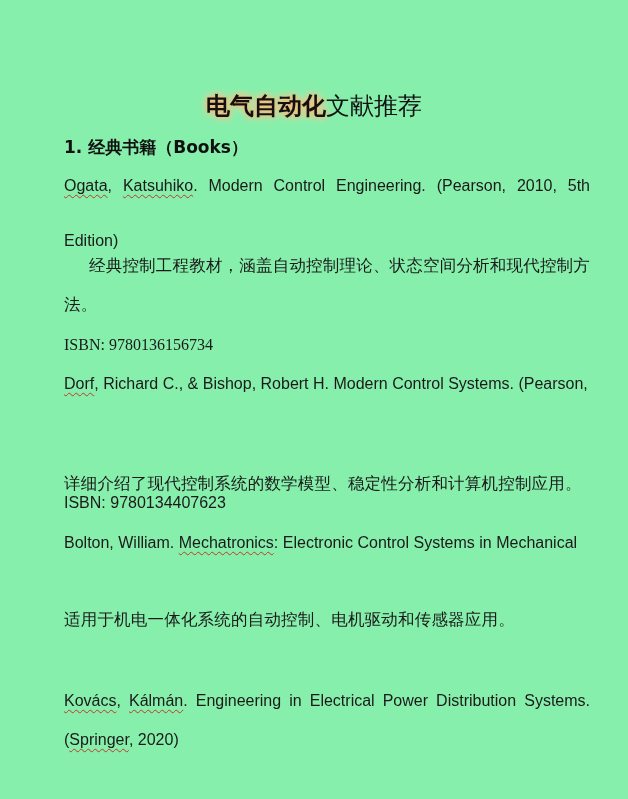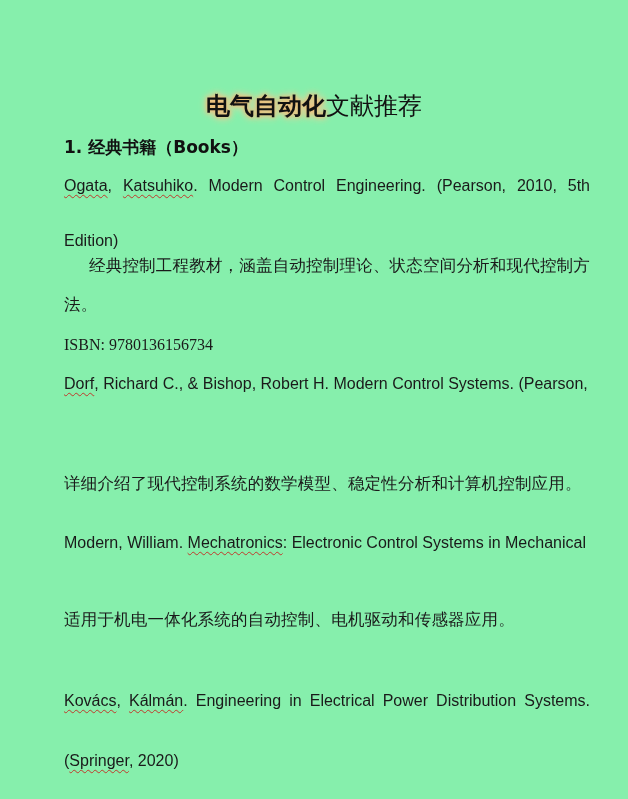--- a/index.html
+++ b/index.html
@@ -49,26 +49,27 @@
   </div>
   <div class="line" style="top:205px;margin-top:24px;">Edition)</div>
   <div class="line cn" style="top:254px;text-align:right;">经典控制工程教材，涵盖自动控制理论、状态空间分析和现代控制方</div>
   <div class="line cn" style="top:293px;">法。</div>
   <div class="line" style="top:333px;font-family:Liberation Serif, serif;">ISBN: 9780136156734</div>
 
   <div class="line" style="top:372px;">
     <span class="squig">Dorf</span><span>, Richard C., &amp; Bishop, Robert H. Modern Control Systems. (Pearson,</span>
   </div>
   <div class="line cn" style="top:472px;">详细介绍了现代控制系统的数学模型、稳定性分析和计算机控制应用。</div>
+  <div class="line" style="top:491px;">ISBN: 9780134407623</div>
 
   <div class="line" style="top:531px;">
-    <span>Modern, William. </span><span class="squig">Mechatronics</span><span>: Electronic Control Systems in Mechanical</span>
+    <span>Bolton, William. </span><span class="squig">Mechatronics</span><span>: Electronic Control Systems in Mechanical</span>
   </div>
   <div class="line cn" style="top:609px;font-family:Liberation Mono, monospace;">适用于机电一体化系统的自动控制、电机驱动和传感器应用。</div>
 
   <div class="line just" style="top:689px;">
     <span class="squig">Kovács</span><span>,  </span><span class="squig">Kálmán</span><span>.  Engineering  in  Electrical  Power  Distribution  Systems.</span>
   </div>
-  <div class="line" style="top:728px;margin-top:21px;">
+  <div class="line" style="top:728px;">
     <span>(</span><span class="squig">Springer</span><span>, 2020)</span>
   </div>
 
 </div>
 
 </body></html>

